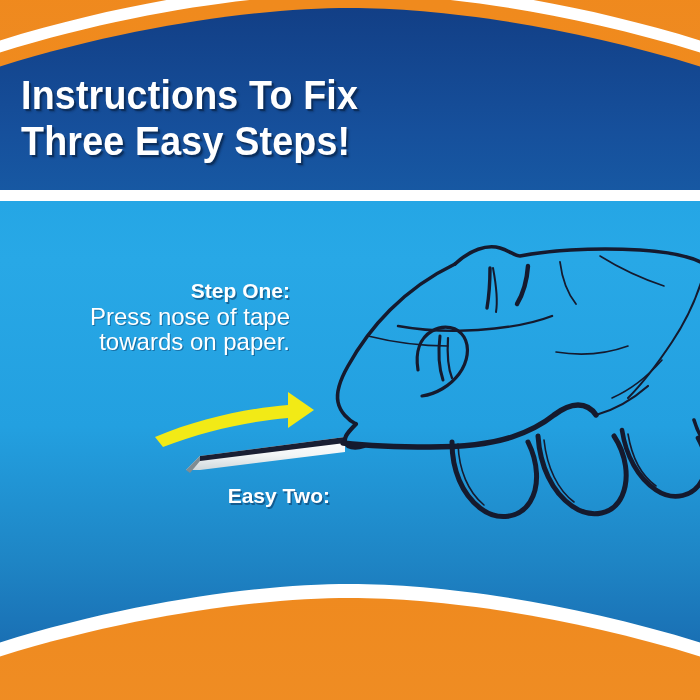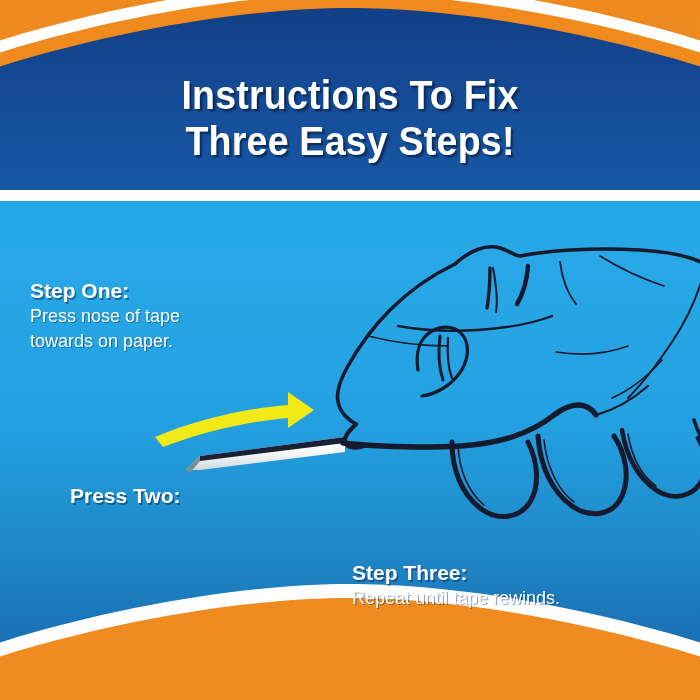--- a/index.html
+++ b/index.html
@@ -34,47 +34,47 @@
     width: 700px;
     height: 700px;
   }
 
   
   .title-block {
     position: absolute;
     left: 0;
     top: 72px;
     width: 700px;
-    text-align: center;
+    text-align: left;
     pointer-events: none;
   }
   .title-line {
     color: #ffffff;
     font-family: "Liberation Sans Narrow", "Liberation Sans", sans-serif;
     font-weight: bold;
     font-size: 40px;
     line-height: 46px;
     letter-spacing: 0.2px;
     transform: scaleX(0.94);
     text-shadow: 2px 2px 0 rgba(10,35,70,0.55), 3px 3px 2px rgba(8,30,60,0.35);
   }
 
   .step {
     position: absolute;
-    text-align: left;
+    text-align: right;
     color: #ffffff;
   }
   .step-head {
     font-weight: bold;
     font-size: 21px;
     line-height: 26px;
     text-shadow: 1.5px 1.5px 0 rgba(8,40,80,0.5);
   }
   .step-body {
-    font-size: 18px;
+    font-size: 24px;
     line-height: 25px;
     text-shadow: 1.2px 1.2px 0 rgba(8,40,80,0.42);
   }
 
   #step-one   { left: 30px;  top: 278px; width: 260px; }
   #step-two   { left: 70px;  top: 483px; width: 260px; }
   #step-three { left: 352px; top: 560px; width: 300px; }
 </style>
 </head>
 <body>
@@ -234,21 +234,17 @@
     <div class="title-line">Three Easy Steps!</div>
   </div>
 
   <div class="step" id="step-one">
     <div class="step-head">Step One:</div>
     <div class="step-body">Press nose of tape</div>
     <div class="step-body">towards on paper.</div>
   </div>
 
   <div class="step" id="step-two">
-    <div class="step-head">Press Two:</div>
+    <div class="step-head">Easy Two:</div>
   </div>
 
-  <div class="step" id="step-three">
-    <div class="step-head">Step Three:</div>
-    <div class="step-body">Repeat until tape rewinds.</div>
-  </div>
 
 </div>
 
 </body></html>

